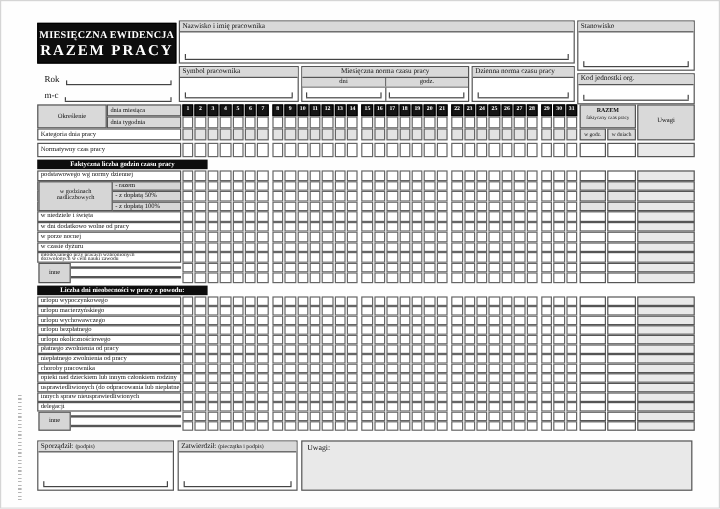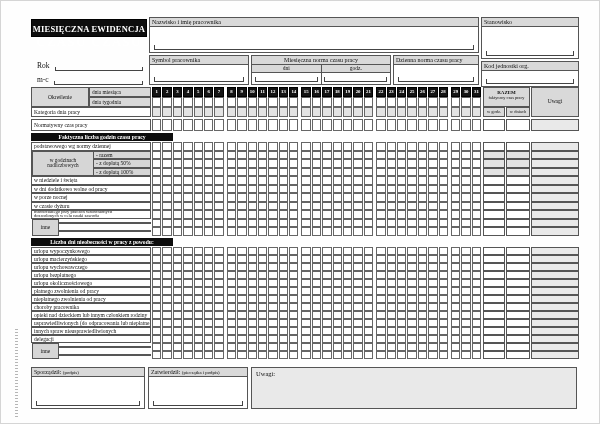--- a/index.html
+++ b/index.html
@@ -2,21 +2,21 @@
 <html><head>
 <meta charset="utf-8">
 <style>
   html,body{margin:0;padding:0;background:#fff;}
   .page{position:relative;width:600px;height:424px;background:#fefefe;overflow:hidden;
         font-family:"Liberation Serif",serif;color:#111;border:1px solid #d5d5d5;box-sizing:border-box;}
   .form{position:absolute;left:28px;top:16px;width:552px;height:396px;}
   *{box-sizing:border-box;}
 
   
-  .title-box{position:absolute;left:2px;top:2px;width:116px;height:18px;background:#0d0d0d;
+  .title-box{position:absolute;left:2px;top:2px;width:116px;height:34px;background:#0d0d0d;
              border:1px solid #000;color:#fff;text-align:center;}
   .tl1{font-size:8.5px;font-weight:bold;margin-top:4px;letter-spacing:.2px;white-space:nowrap;}
   .tl2{font-size:12.5px;font-weight:bold;letter-spacing:1.6px;margin-top:1px;white-space:nowrap;}
   .inline-field{position:absolute;display:flex;align-items:flex-end;height:12px;font-size:7.5px;}
   .ifl{flex:none;line-height:10px;}
   .iline{flex:1;position:relative;height:4px;margin-left:5px;border-bottom:1px solid #444;}
   .iline::before,.iline::after{content:"";position:absolute;bottom:0;width:1px;height:3px;background:#444;}
   .iline::before{left:0}.iline::after{right:0}
 
   .fbox{position:absolute;background:#fff;border:1px solid #555;}
@@ -88,21 +88,21 @@
       background:repeating-linear-gradient(to bottom,#8f8f8f 0 1px,transparent 1px 3px);}
 </style>
 </head>
 <body>
 
 <div class="page">
   <div class="form">
 
     <div class="title-box">
       <div class="tl1">MIESIĘCZNA EWIDENCJA</div>
-      <div class="tl2">CZASU CZASU</div>
+      <div class="tl2">RAZEM PRACY</div>
     </div>
     <div class="inline-field" style="left:8px;top:56px;width:106px;">
       <span class="ifl">m-c</span>
       <span class="iline"></span>
     </div>
     <div class="inline-field" style="left:8px;top:42px;width:106px;">
       <span class="ifl">Rok</span>
       <span class="iline"></span>
     </div>
 

